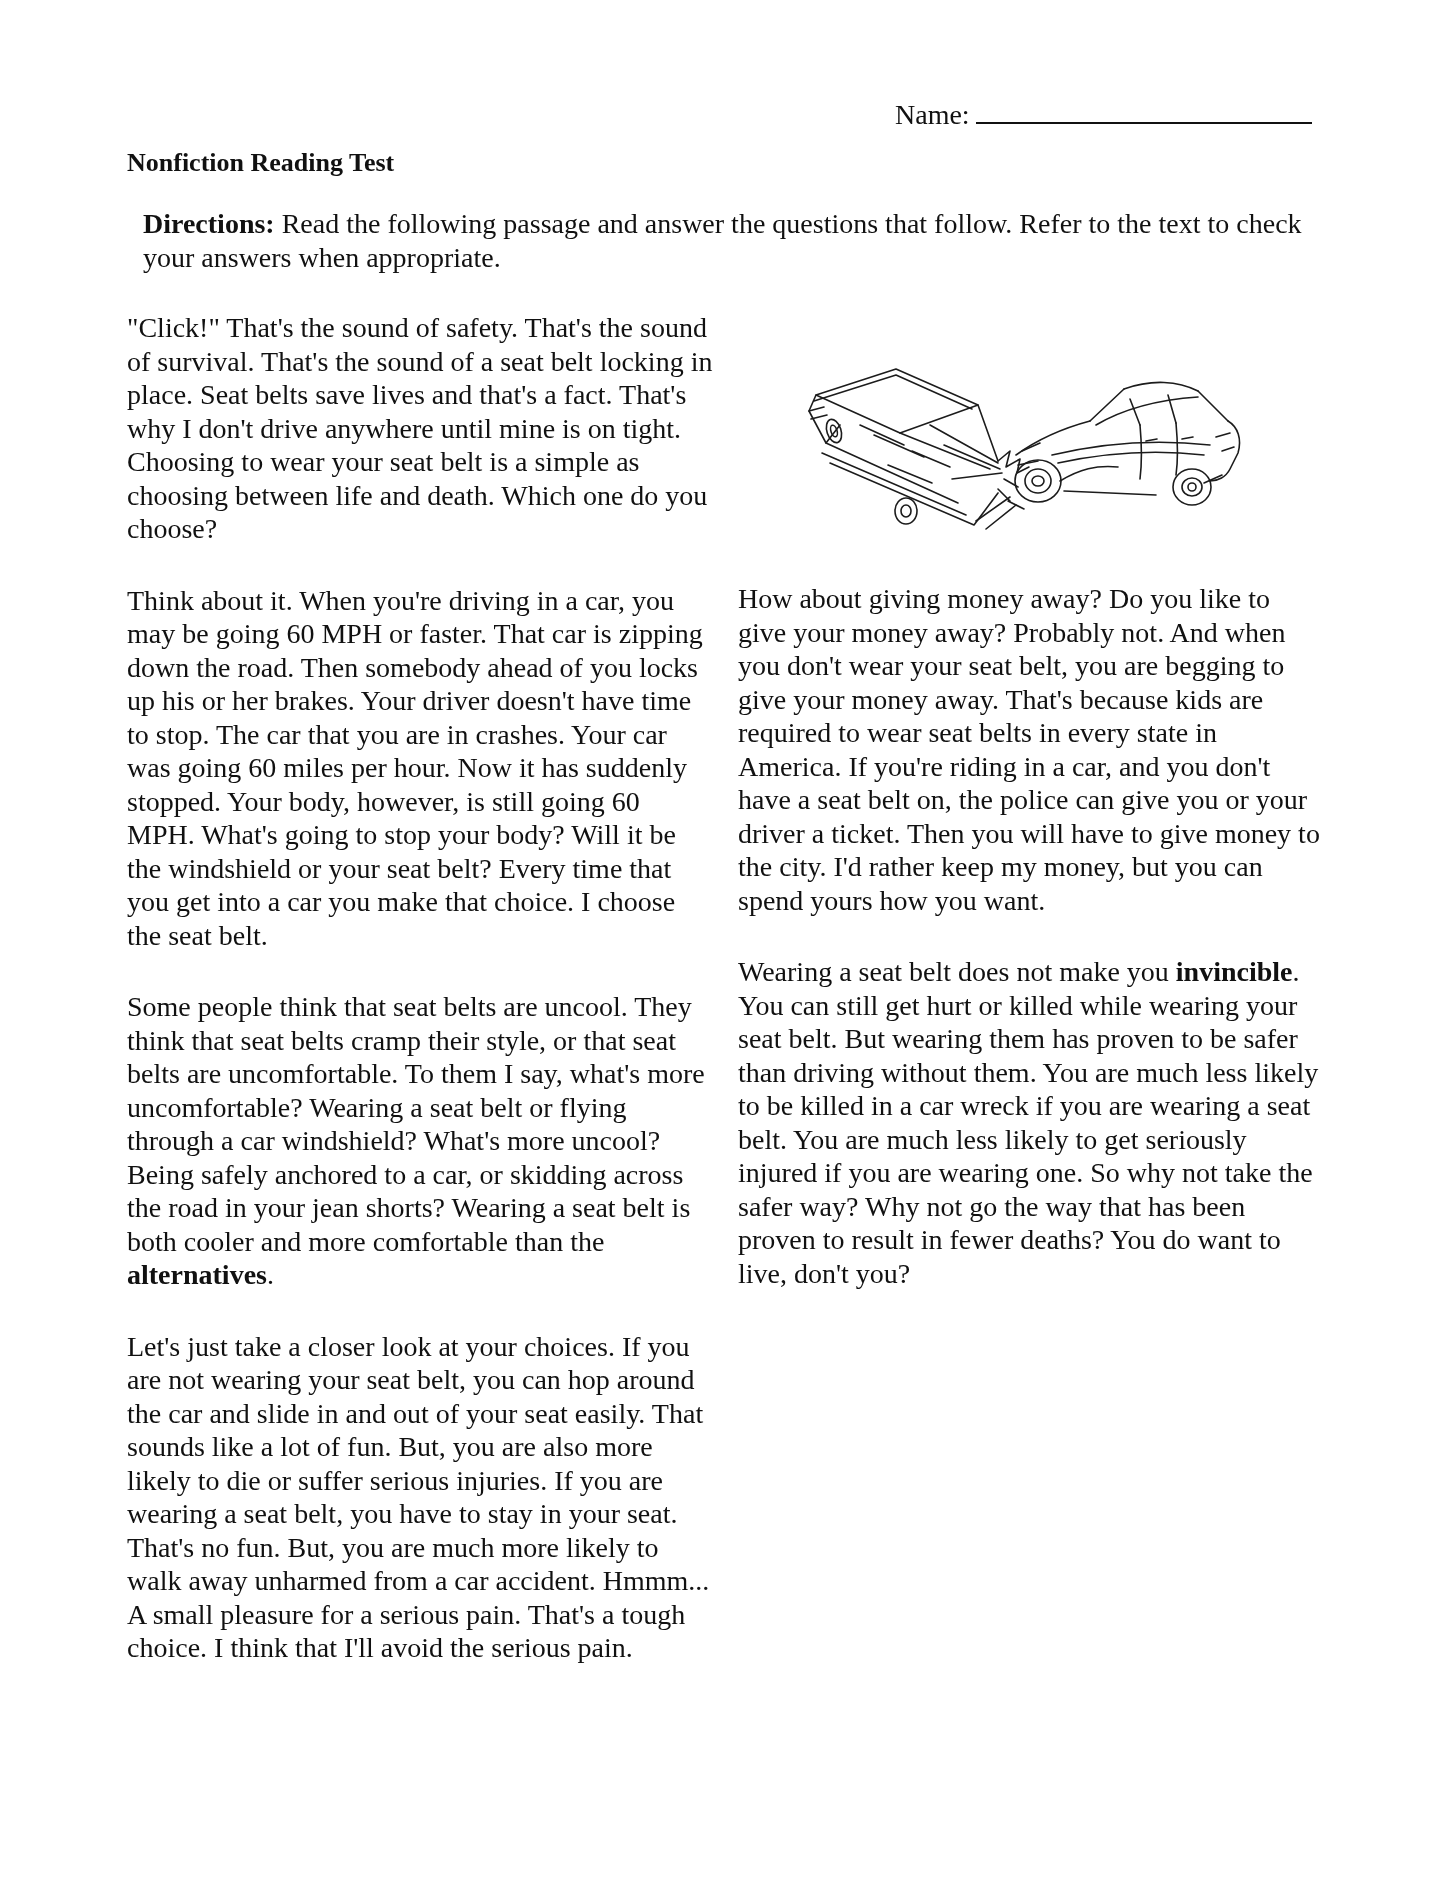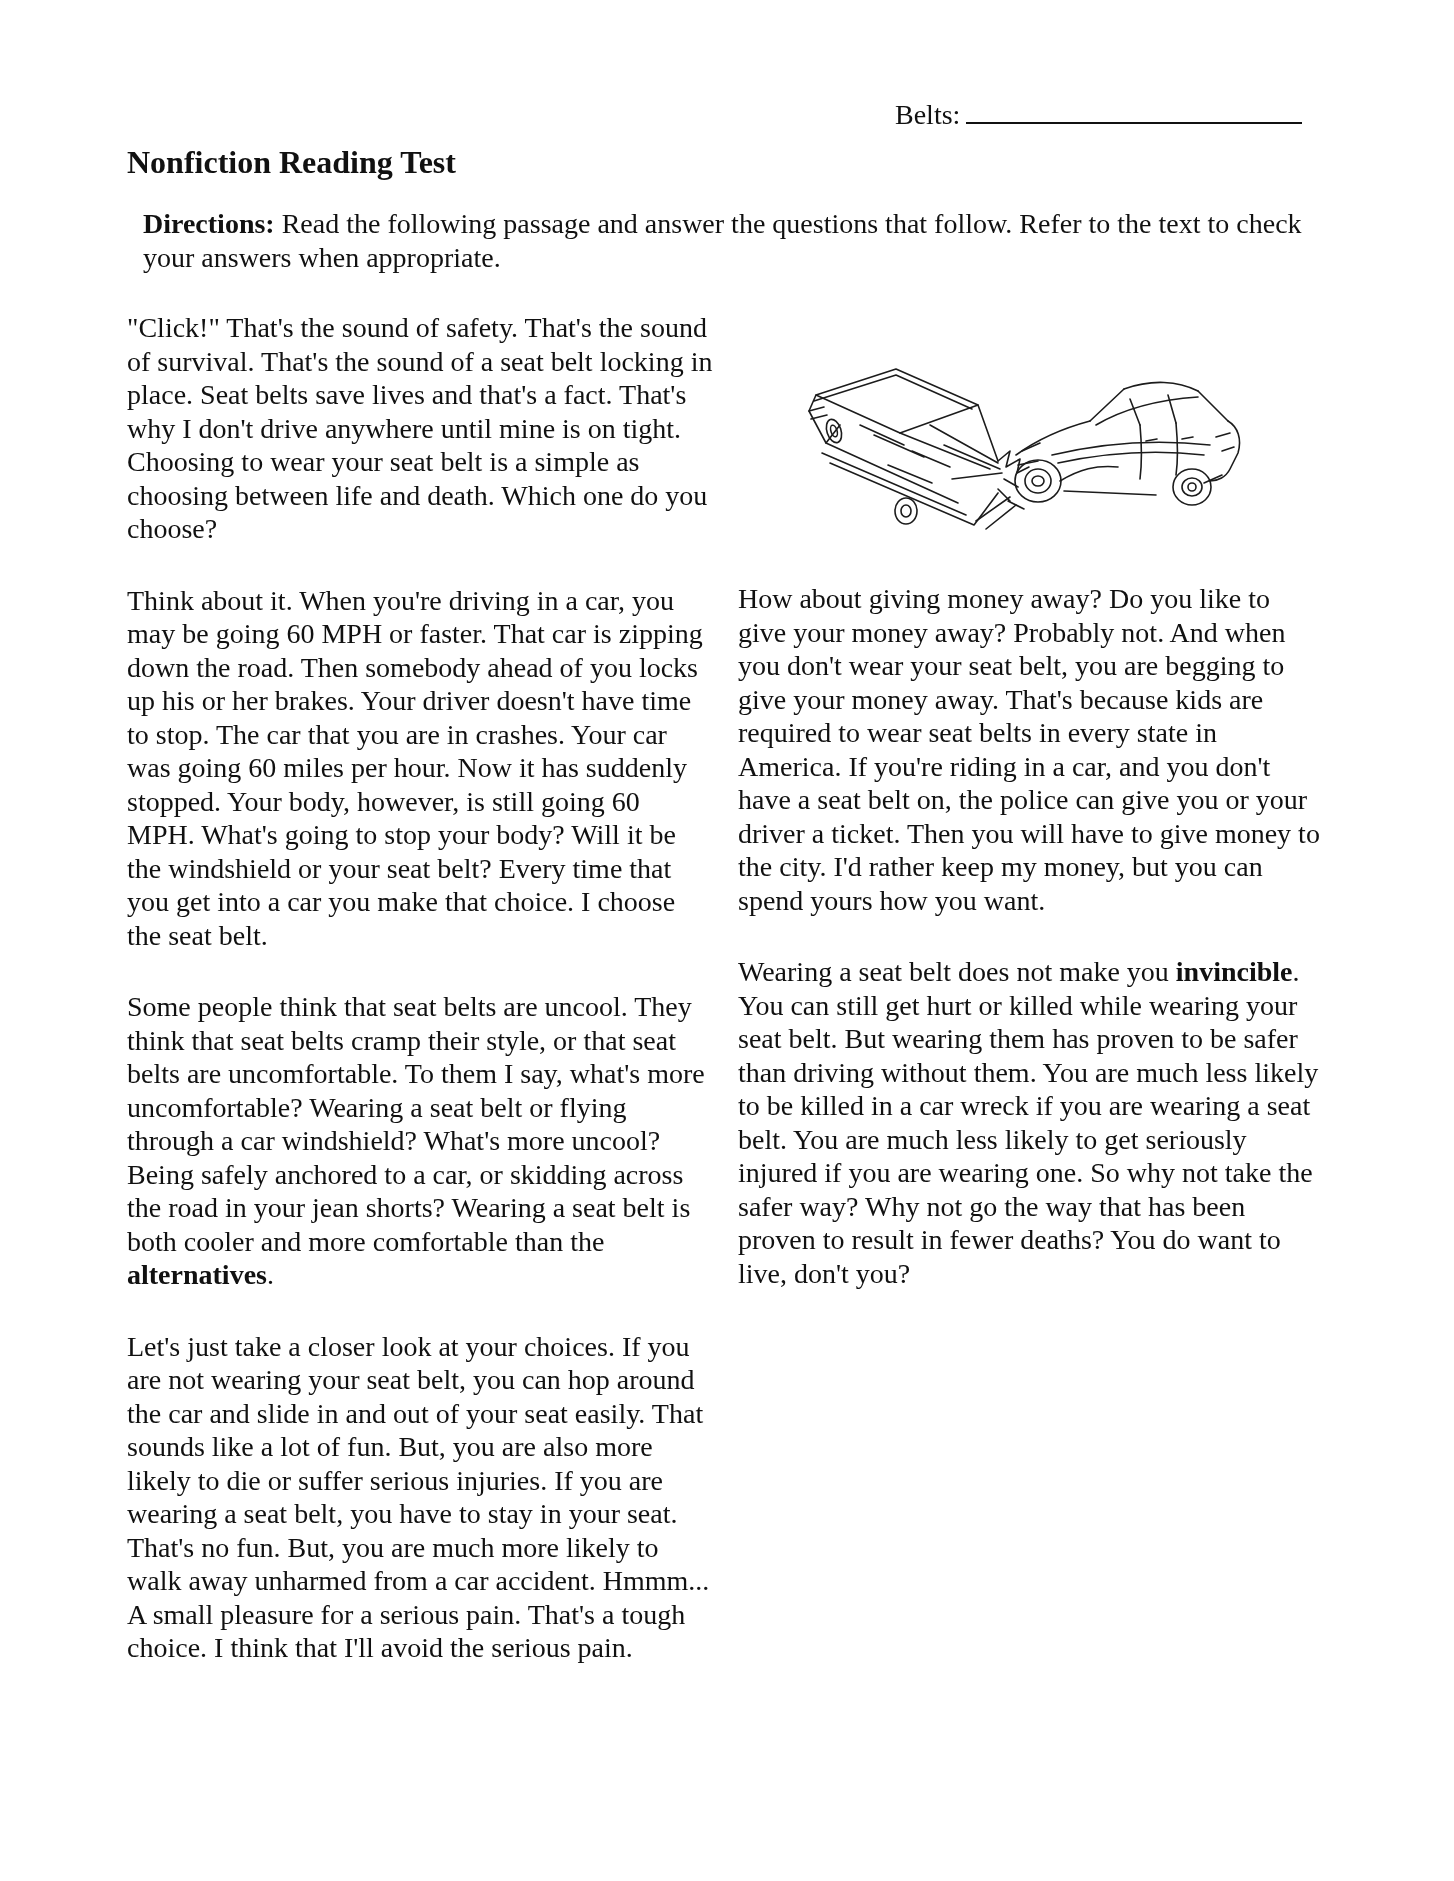--- a/index.html
+++ b/index.html
@@ -28,21 +28,21 @@
     display:inline-block;
     width:336px;
     height:1px;
     border-bottom:2px solid #111;
     margin-left:6px;
     vertical-align:baseline;
   }
   
   h1.title, h2.subtitle{
     margin:0;
-    font-size:32px;
+    font-size:26px;
     font-weight:bold;
     line-height:45px;
   }
   h1.title{margin-top:6px;}
   
   .directions{
     margin:22px 0 0 16px;
     font-size:28px;
     line-height:33.5px;
     width:1195px;
@@ -67,21 +67,21 @@
   }
   .illustration svg{display:block;}
   .b{font-weight:bold;}
 </style>
 </head>
 <body>
 
 <div class="page">
 
   <div class="name-row">
-    <span class="name-label">Belts:</span><span class="name-line"></span>
+    <span class="name-label">Name:</span><span class="name-line"></span>
   </div>
 
   <h1 class="title">Nonfiction Reading Test</h1>
 
   <p class="directions"><span class="b">Directions:</span><span class=""> Read the following passage and answer the questions that follow. Refer to the text to check your answers when appropriate.</span></p>
 
   <div class="columns">
     <div class="col left">
         <p class="para"><span class="">"Click!" That's the sound of safety. That's the sound of survival. That's the sound of a seat belt locking in place. Seat belts save lives and that's a fact. That's why I don't drive anywhere until mine is on tight. Choosing to wear your seat belt is a simple as choosing between life and death. Which one do you choose?</span></p>
         <p class="para"><span class="">Think about it. When you're driving in a car, you may be going 60 MPH or faster. That car is zipping down the road. Then somebody ahead of you locks up his or her brakes. Your driver doesn't have time to stop. The car that you are in crashes. Your car was going 60 miles per hour. Now it has suddenly stopped. Your body, however, is still going 60 MPH. What's going to stop your body? Will it be the windshield or your seat belt? Every time that you get into a car you make that choice. I choose the seat belt.</span></p>

